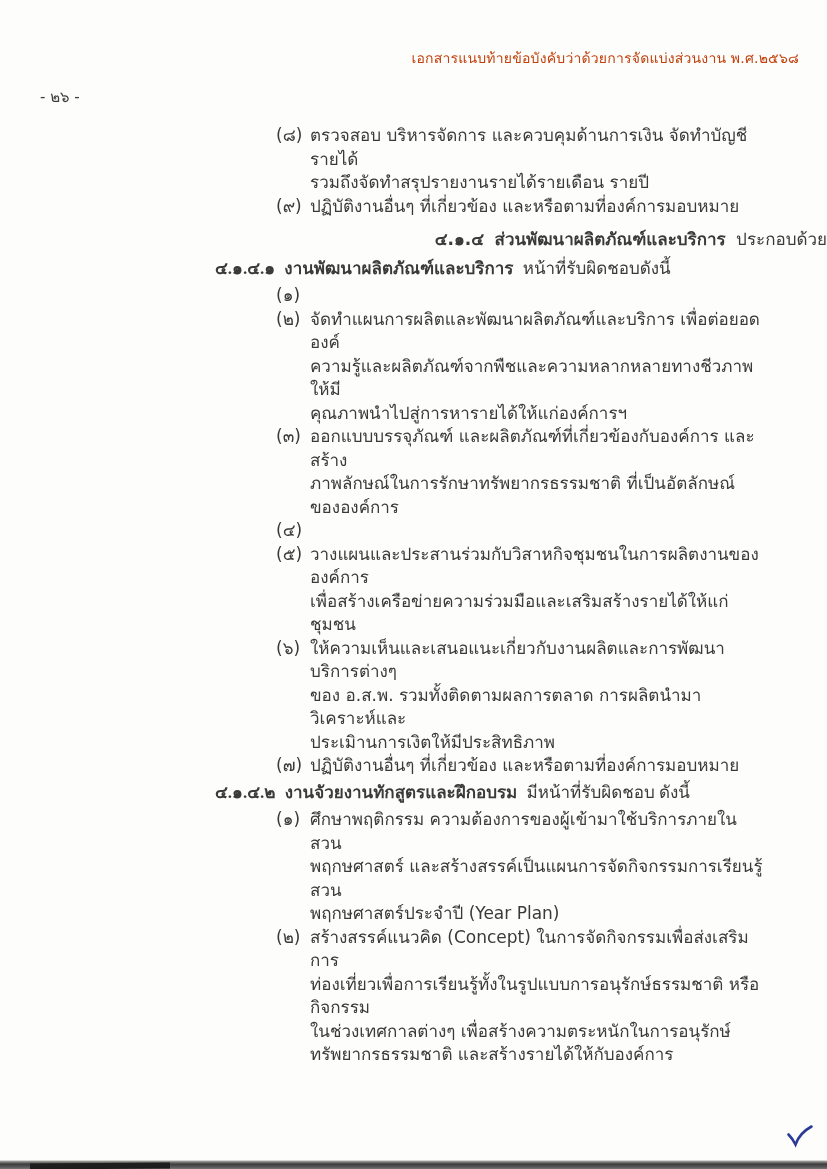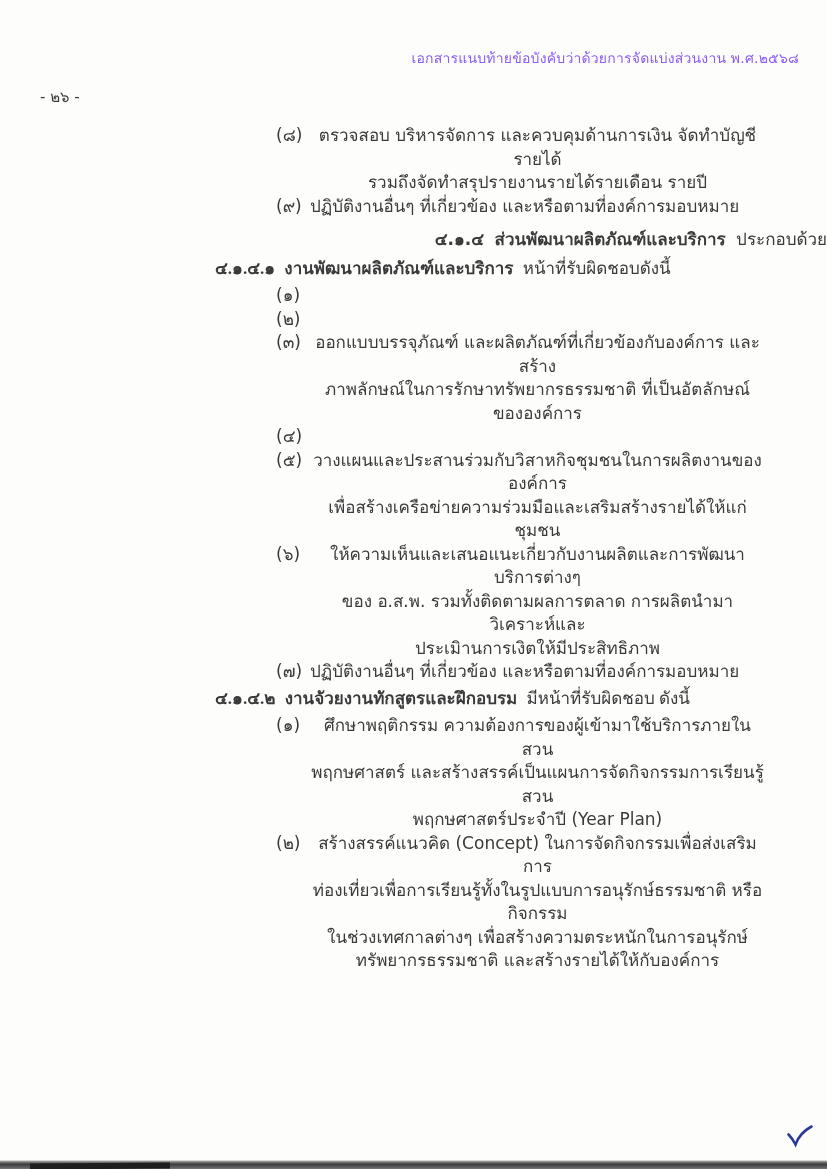--- a/index.html
+++ b/index.html
@@ -16,21 +16,21 @@
     overflow: hidden;
     font-family: "DejaVu Sans", "Liberation Sans", sans-serif;
     color: #3a3a3a;
   }
   .header-note {
     position: absolute;
     top: 47px;
     right: 28px;
     font-size: 14px;
     letter-spacing: 0.2px;
-    color: #8b5cf6;
+    color: #c2410c;
     white-space: nowrap;
   }
   .page-number {
     position: absolute;
     top: 85px;
     left: 0;
     width: 800px;
     text-align: left;
     font-size: 15px;
     color: #3d3d3d;
@@ -49,21 +49,20 @@
     margin-left: 276px;
   }
   .item .num {
     width: 34px;
     flex: 0 0 34px;
   }
   .item .text {
     flex: 0 1 auto;
     max-width: 455px;
     white-space: pre-line;
-    text-align: center;
   }
   .heading {
     white-space: nowrap;
   }
   .heading .bold {
     font-weight: 700;
   }
   .heading span + span {
     margin-left: 5px;
   }
@@ -130,20 +129,23 @@
       <span class="bold">๔.๑.๔.๑</span>
       <span class="bold">งานพัฒนาผลิตภัณฑ์และบริการ</span>
       <span>หน้าที่รับผิดชอบดังนี้</span>
     </div>
 
     <div class="item">
       <span class="num">(๑)</span>
     </div>
     <div class="item">
       <span class="num">(๒)</span>
+      <span class="text">จัดทำแผนการผลิตและพัฒนาผลิตภัณฑ์และบริการ เพื่อต่อยอดองค์
+ความรู้และผลิตภัณฑ์จากพืชและความหลากหลายทางชีวภาพให้มี
+คุณภาพนำไปสู่การหารายได้ให้แก่องค์การฯ</span>
     </div>
     <div class="item">
       <span class="num">(๓)</span>
       <span class="text">ออกแบบบรรจุภัณฑ์ และผลิตภัณฑ์ที่เกี่ยวข้องกับองค์การ และสร้าง
 ภาพลักษณ์ในการรักษาทรัพยากรธรรมชาติ ที่เป็นอัตลักษณ์ขององค์การ</span>
     </div>
     <div class="item">
       <span class="num">(๔)</span>
     </div>
     <div class="item">

